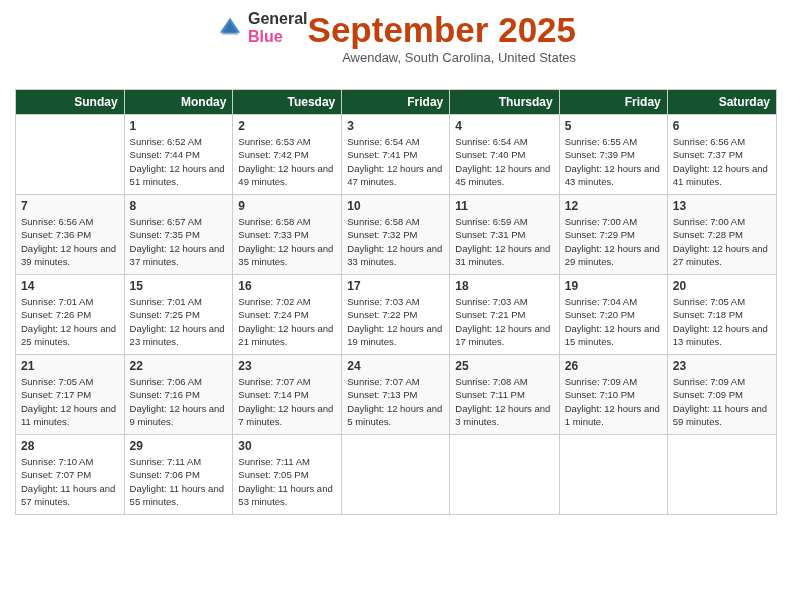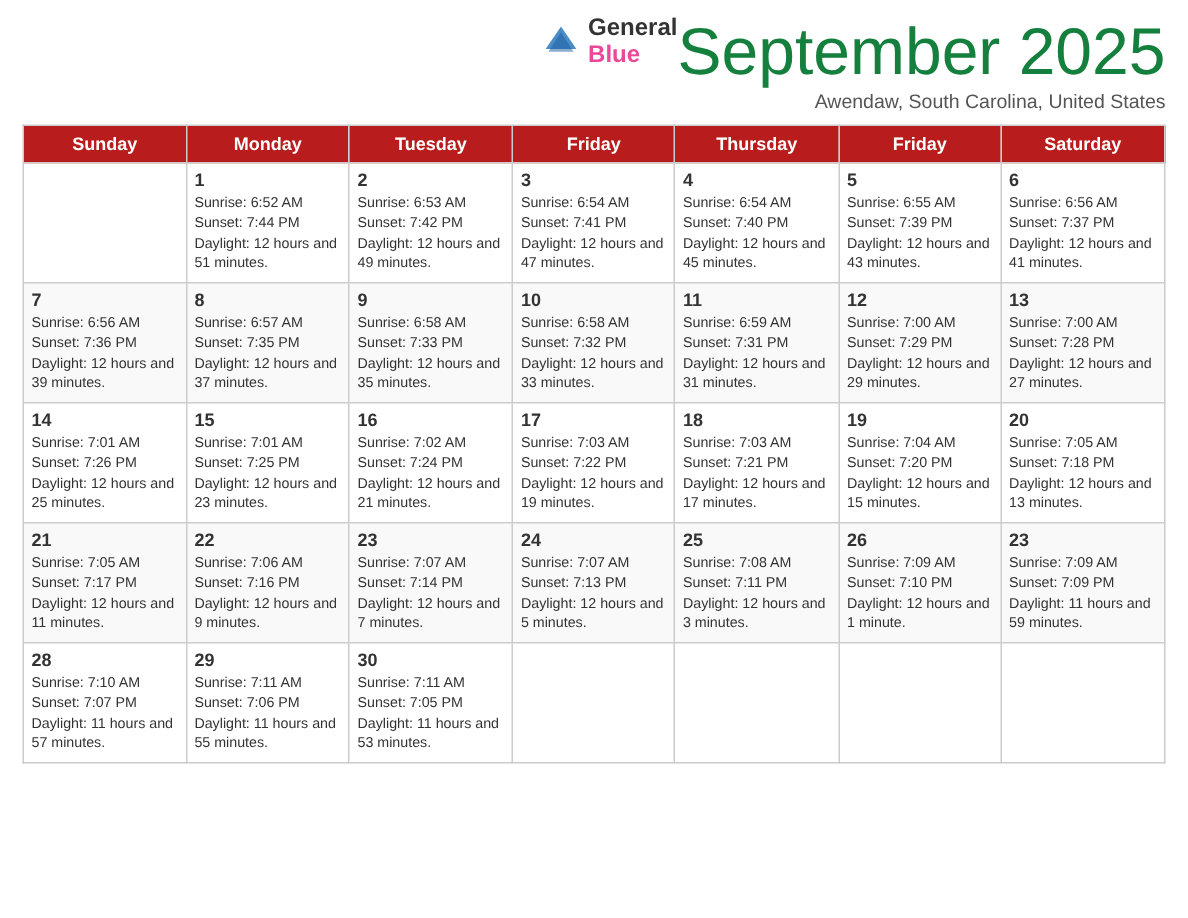--- a/index.html
+++ b/index.html
@@ -10,54 +10,54 @@
       background: #fff;
       overflow: hidden;
     }
     .page {
       width: 792px;
       height: 612px;
       padding: 10px 15px;
     }
     .header {
       display: flex;
-      justify-content: flex-end;
+      justify-content: center;
       align-items: flex-start;
-      margin-bottom: 8px;
+      margin-bottom: 24px;
     }
     .logo {
       display: flex;
       align-items: center;
       gap: 4px;
     }
     .logo-icon {
       width: 28px;
       height: 28px;
     }
     .title-block {
       text-align: right;
     }
     .calendar-title {
-      font-size: 44px;
-      font-weight: normal;
-      color: #15803d;
+      font-size: 35px;
+      font-weight: bold;
+      color: #c2410c;
     }
     .calendar-subtitle {
       font-size: 13px;
       color: #555;
     }
     .calendar-table {
       width: 100%;
       border-collapse: collapse;
       font-size: 10px;
     }
     .calendar-table th {
-      background-color: #b91c1c;
+      background-color: #14532d;
       color: white;
-      text-align: center;
+      text-align: right;
       padding: 5px 6px;
       font-size: 12px;
       font-weight: bold;
       border: 1px solid #ccc;
     }
     .calendar-table td {
       border: 1px solid #ccc;
       vertical-align: top;
       padding: 4px 5px;
       width: 113px;

